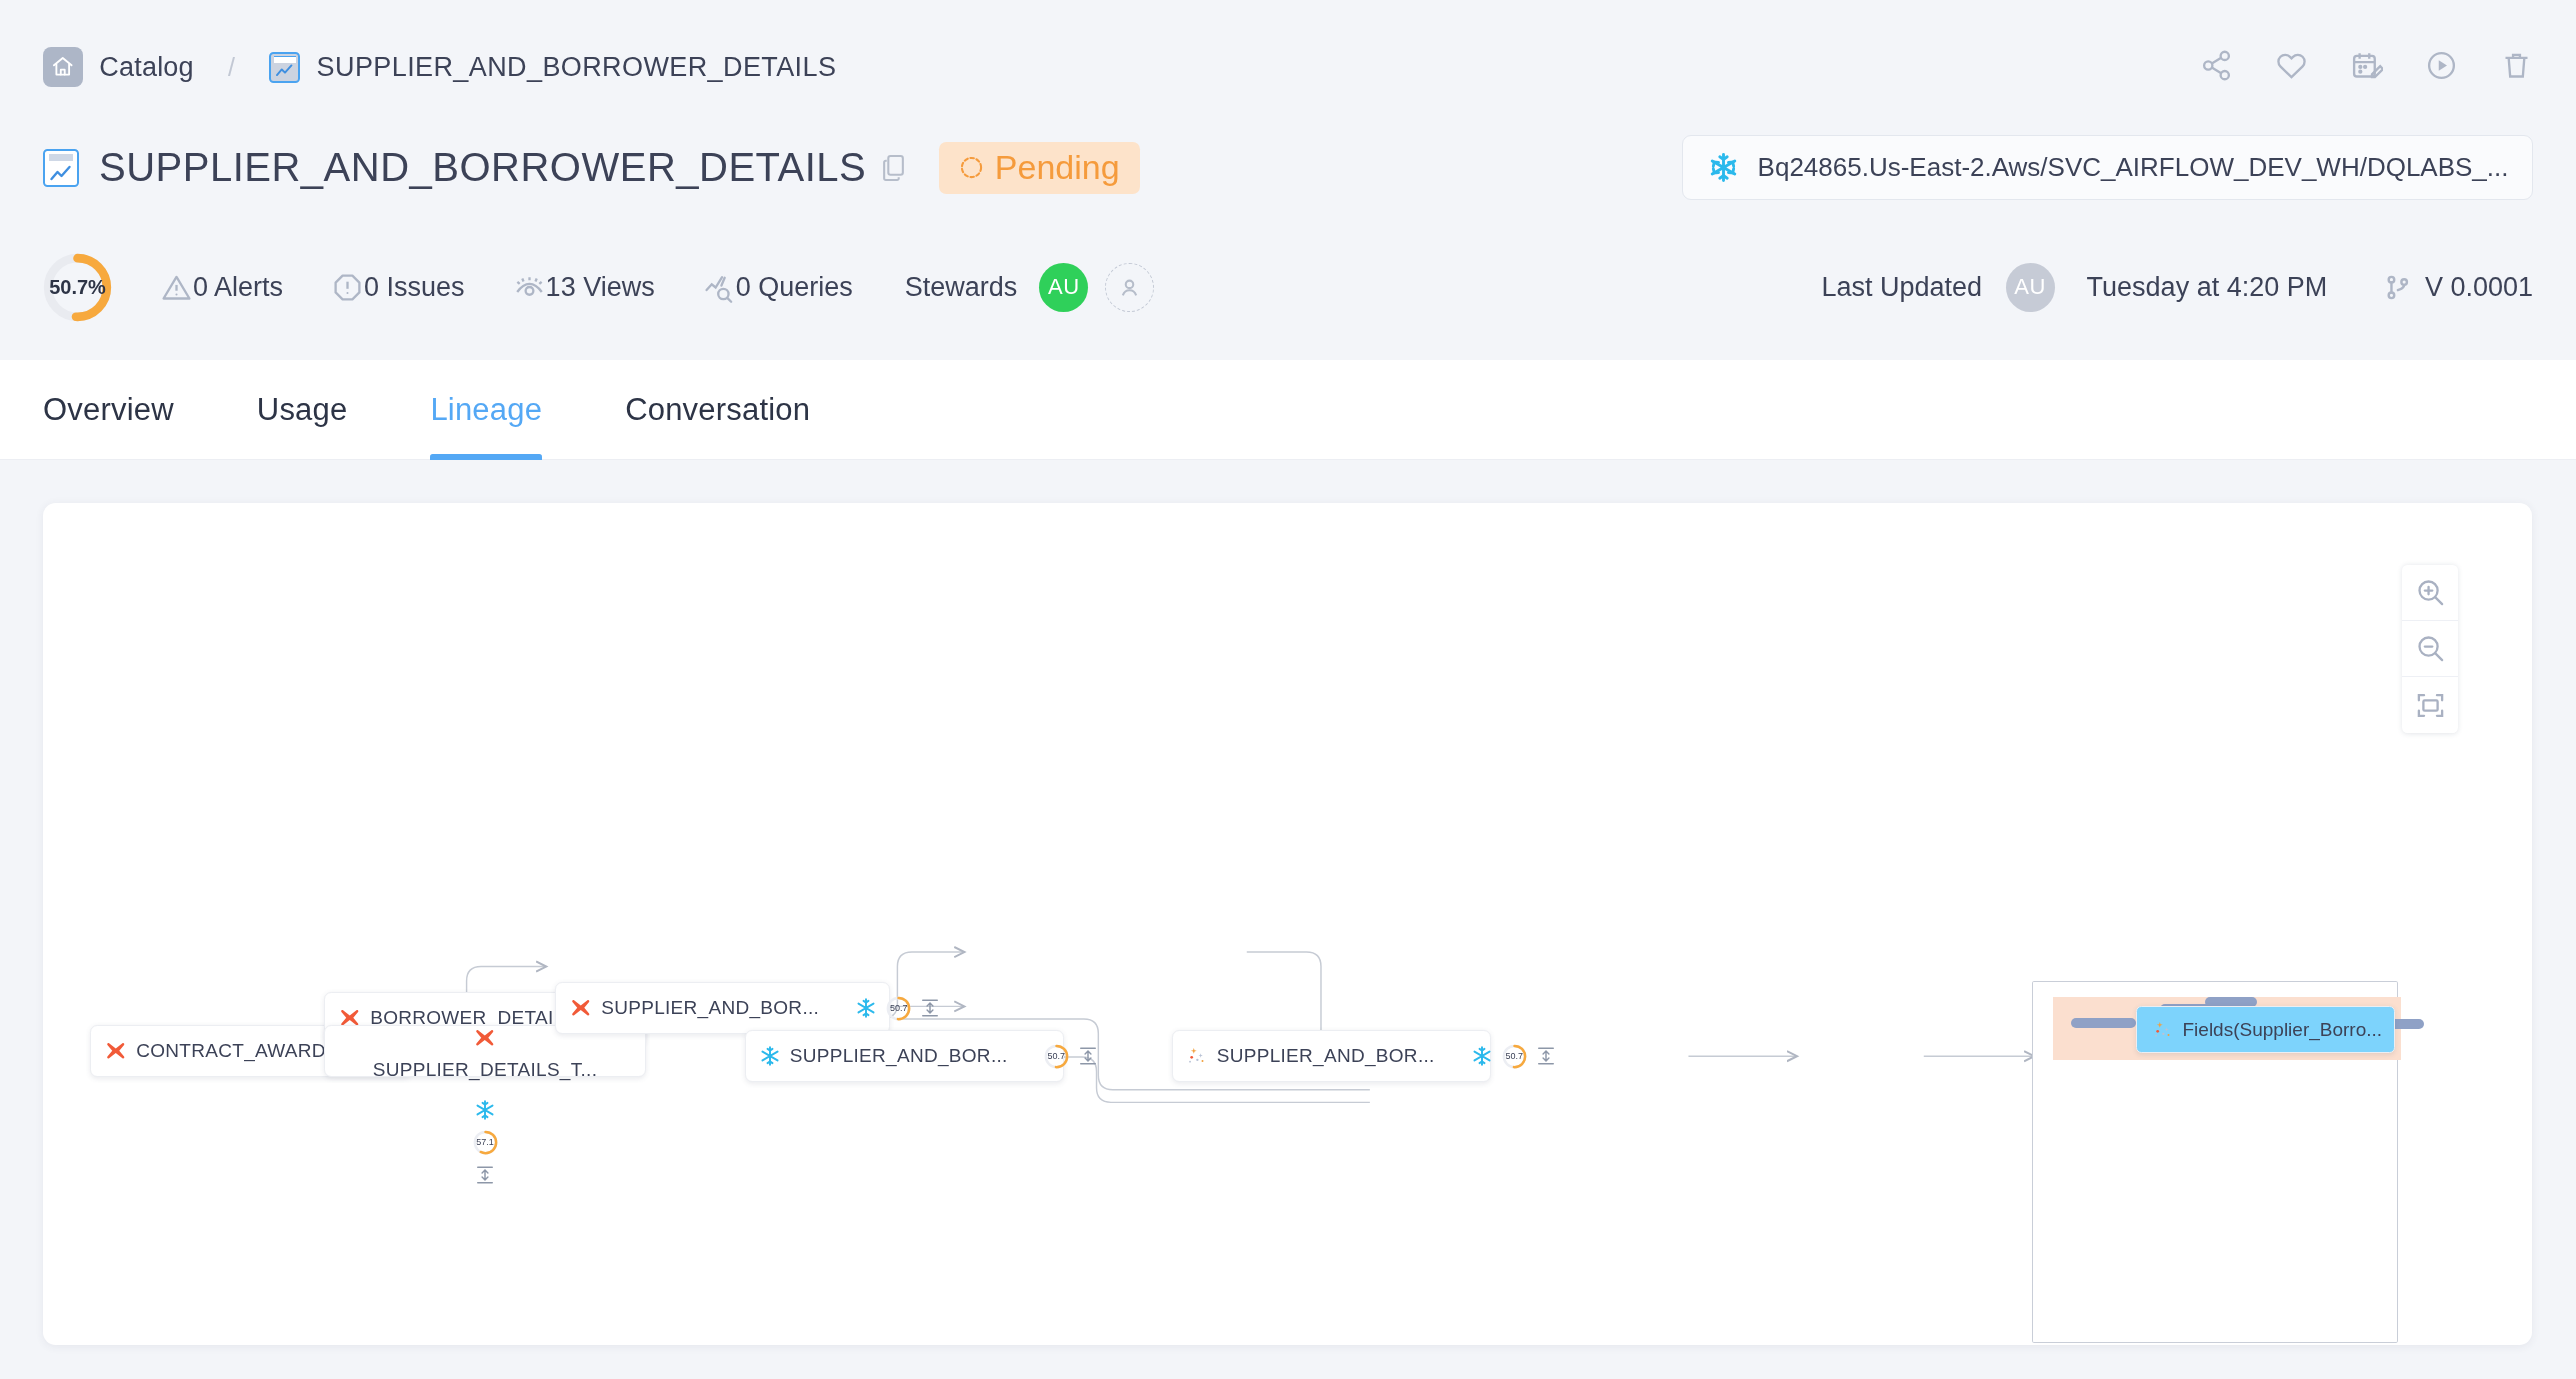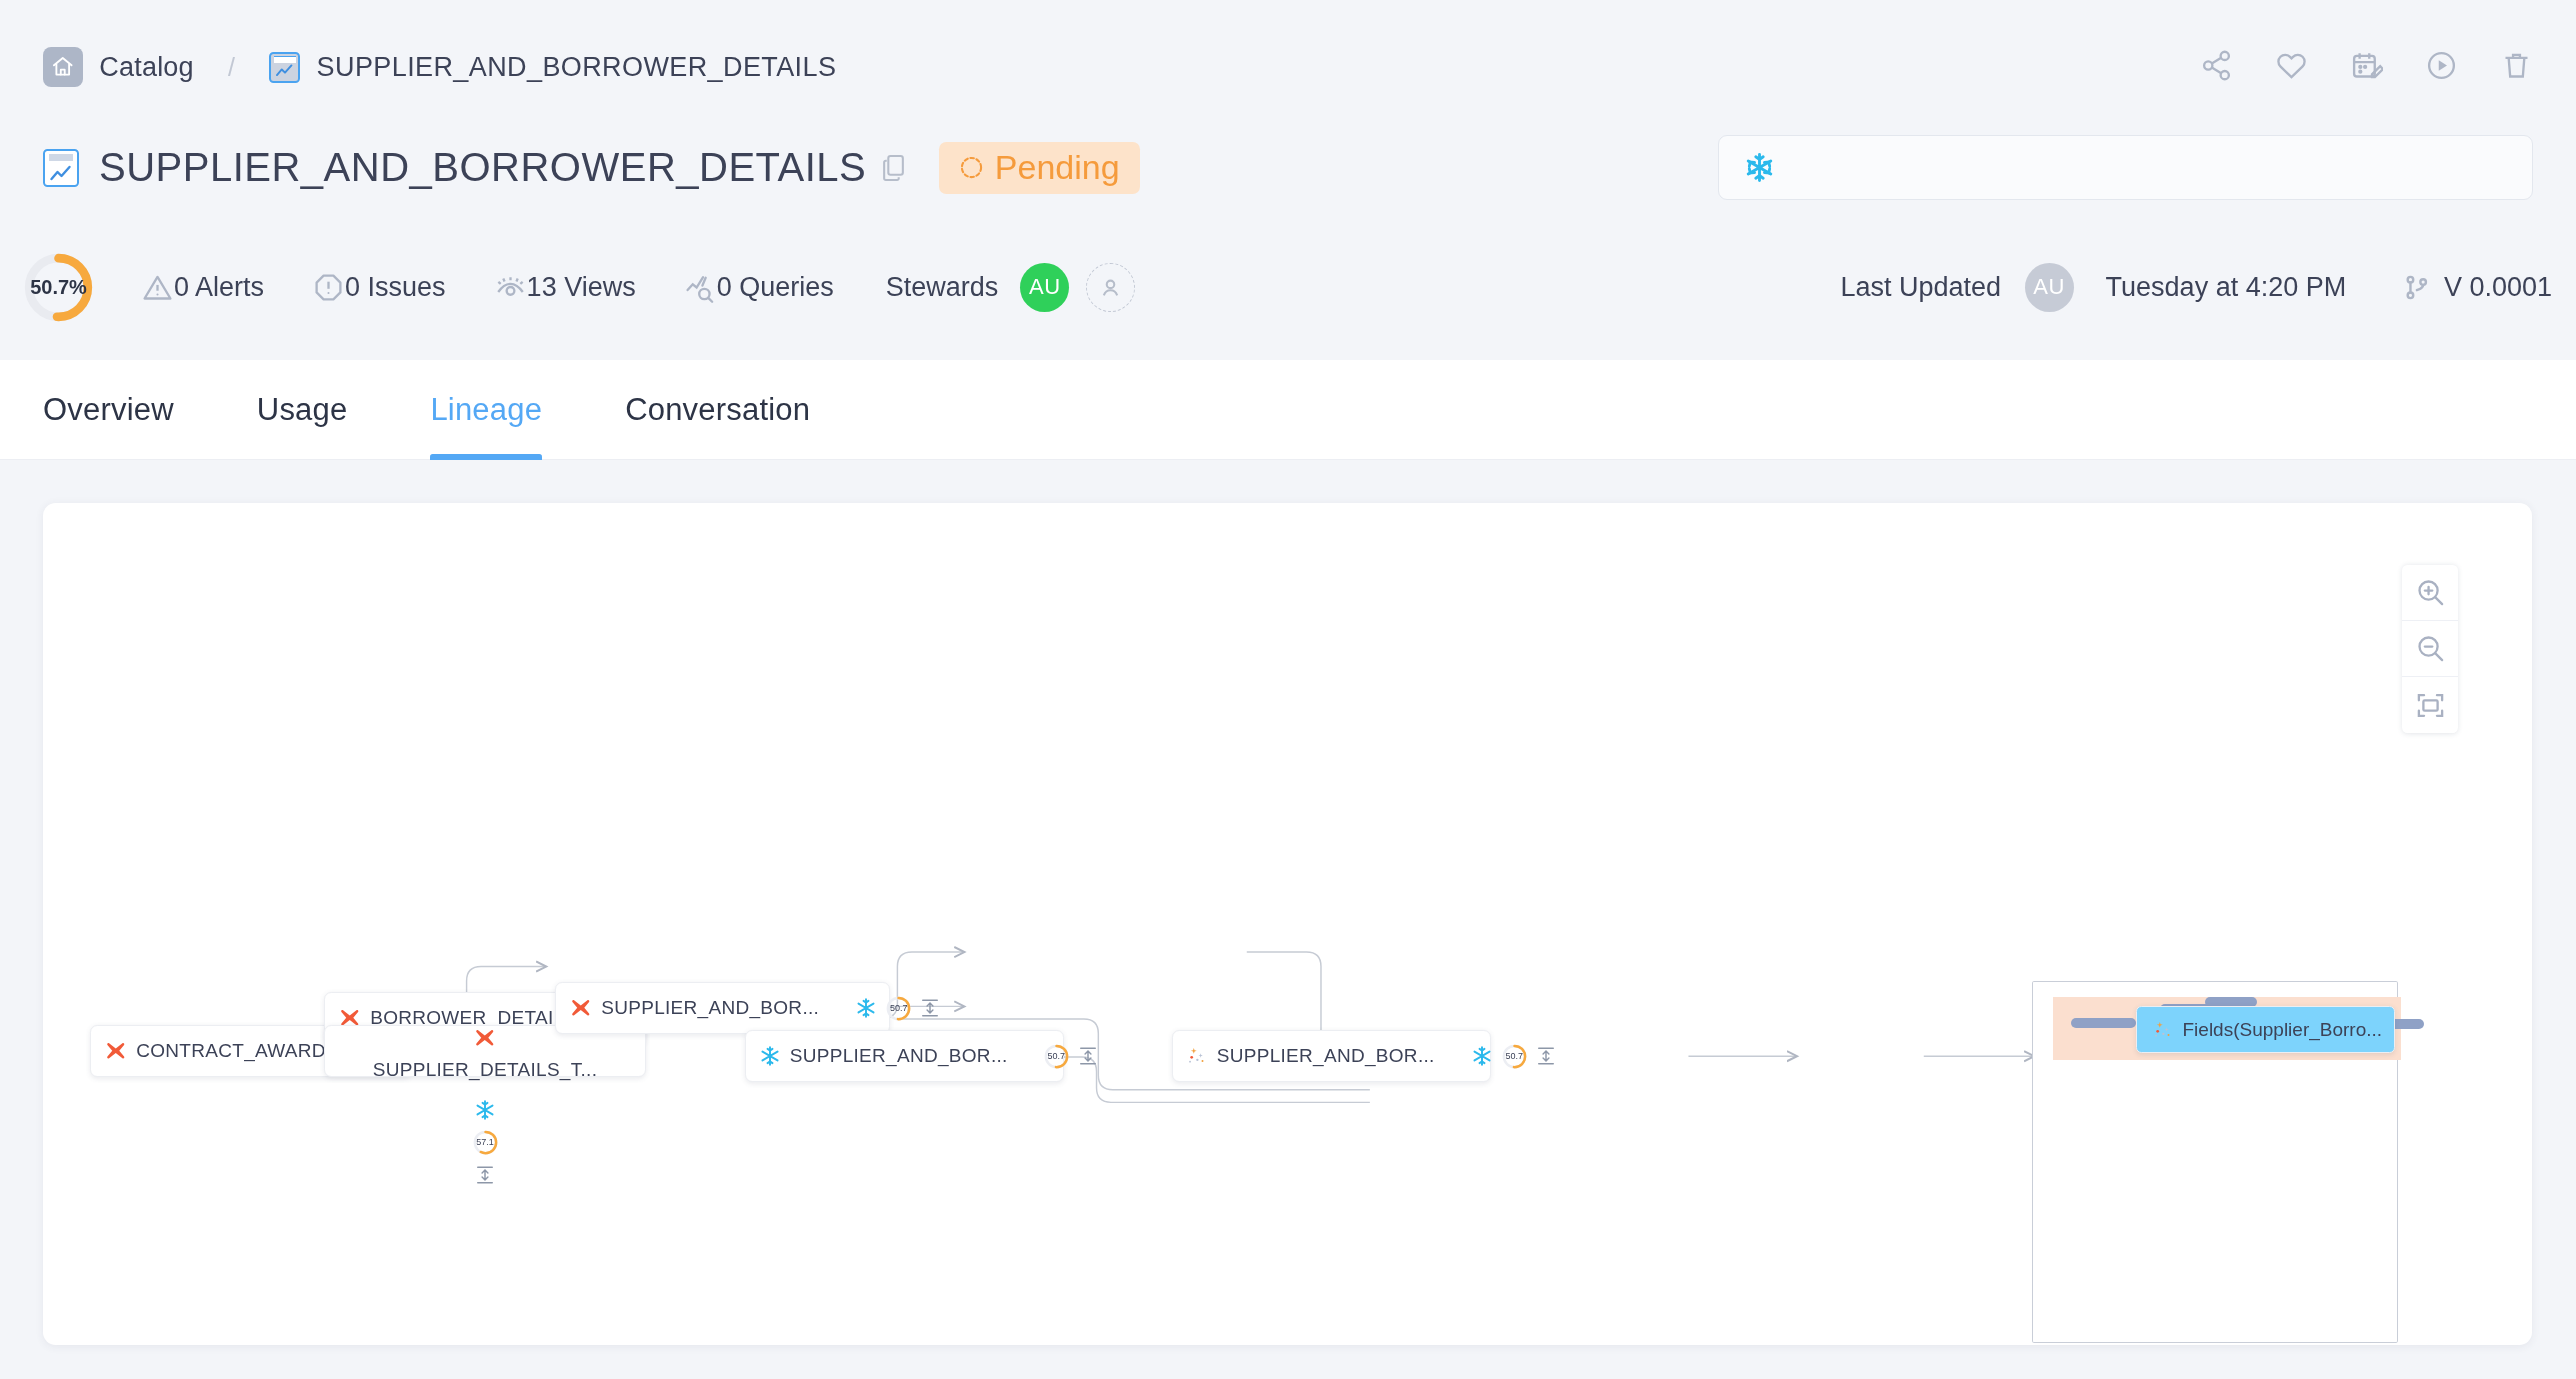--- a/index.html
+++ b/index.html
@@ -70,21 +70,21 @@
     margin-left: auto; height: 65px; min-width: 815px; border-radius: 9px;
     background: #fafbfd; border: 1.4px solid #e3e7ee;
     display: flex; align-items: center; gap: 18px; padding: 0 23.5px;
   }
   .conn-pill .lbl { font-size: 26px; color: #3c4257; white-space: nowrap; }
   .snow { width: 33px; height: 33px; flex: 0 0 auto; }
 
   
   .stats-row {
     position: absolute; left: 0; top: 237px; width: 2576px; height: 100px;
-    display: flex; align-items: center; padding: 0 24px;
+    display: flex; align-items: center; padding: 0 43px;
   }
   .donut {
     width: 69px; height: 69px; border-radius: 50%; position: relative;
     flex: 0 0 auto;
   }
   .donut svg { width: 69px; height: 69px; transform: rotate(-90deg); }
   .donut .pct {
     position: absolute; inset: 0; display: flex; align-items: center;
     justify-content: center; font-size: 20px; color: #2d3446; font-weight: 600;
   }
@@ -272,20 +272,21 @@
 
     <span class="conn-pill">
       <span class="snow">
         <svg viewBox="0 0 24 24" stroke="#2bb9ec" stroke-width="2.1" stroke-linecap="round" fill="none">
           <path d="M12 2.5v19M3.8 7.2l16.4 9.6M20.2 7.2 3.8 16.8"></path>
           <path d="M9.3 4.2 12 6.1l2.7-1.9M9.3 19.8 12 17.9l2.7 1.9"></path>
           <path d="M4.6 11.1 5.3 8 8.4 8.3M19.4 12.9l-.7 3.1-3.1-.3M19.4 11.1 18.7 8l-3.1.3M4.6 12.9l.7 3.1 3.1-.3"></path>
           <circle cx="12" cy="12" r="1.6" fill="#2bb9ec" stroke="none"></circle>
         </svg>
       </span>
+      <span class="lbl">Bq24865.Us-East-2.Aws/SVC_AIRFLOW_DEV_WH/DQLABS_...</span>
     </span>
   </div>
 
   <div class="stats-row">
     <span class="donut">
       <svg viewBox="0 0 40 40">
         <circle cx="20" cy="20" r="17" fill="none" stroke="#e9ebf0" stroke-width="5"></circle>
         <circle id="scoreArc" cx="20" cy="20" r="17" fill="none" stroke="#f7a93e" stroke-width="5" stroke-linecap="round" stroke-dasharray="54.2 106.8"></circle>
       </svg>
       <span class="pct">50.7%</span>

